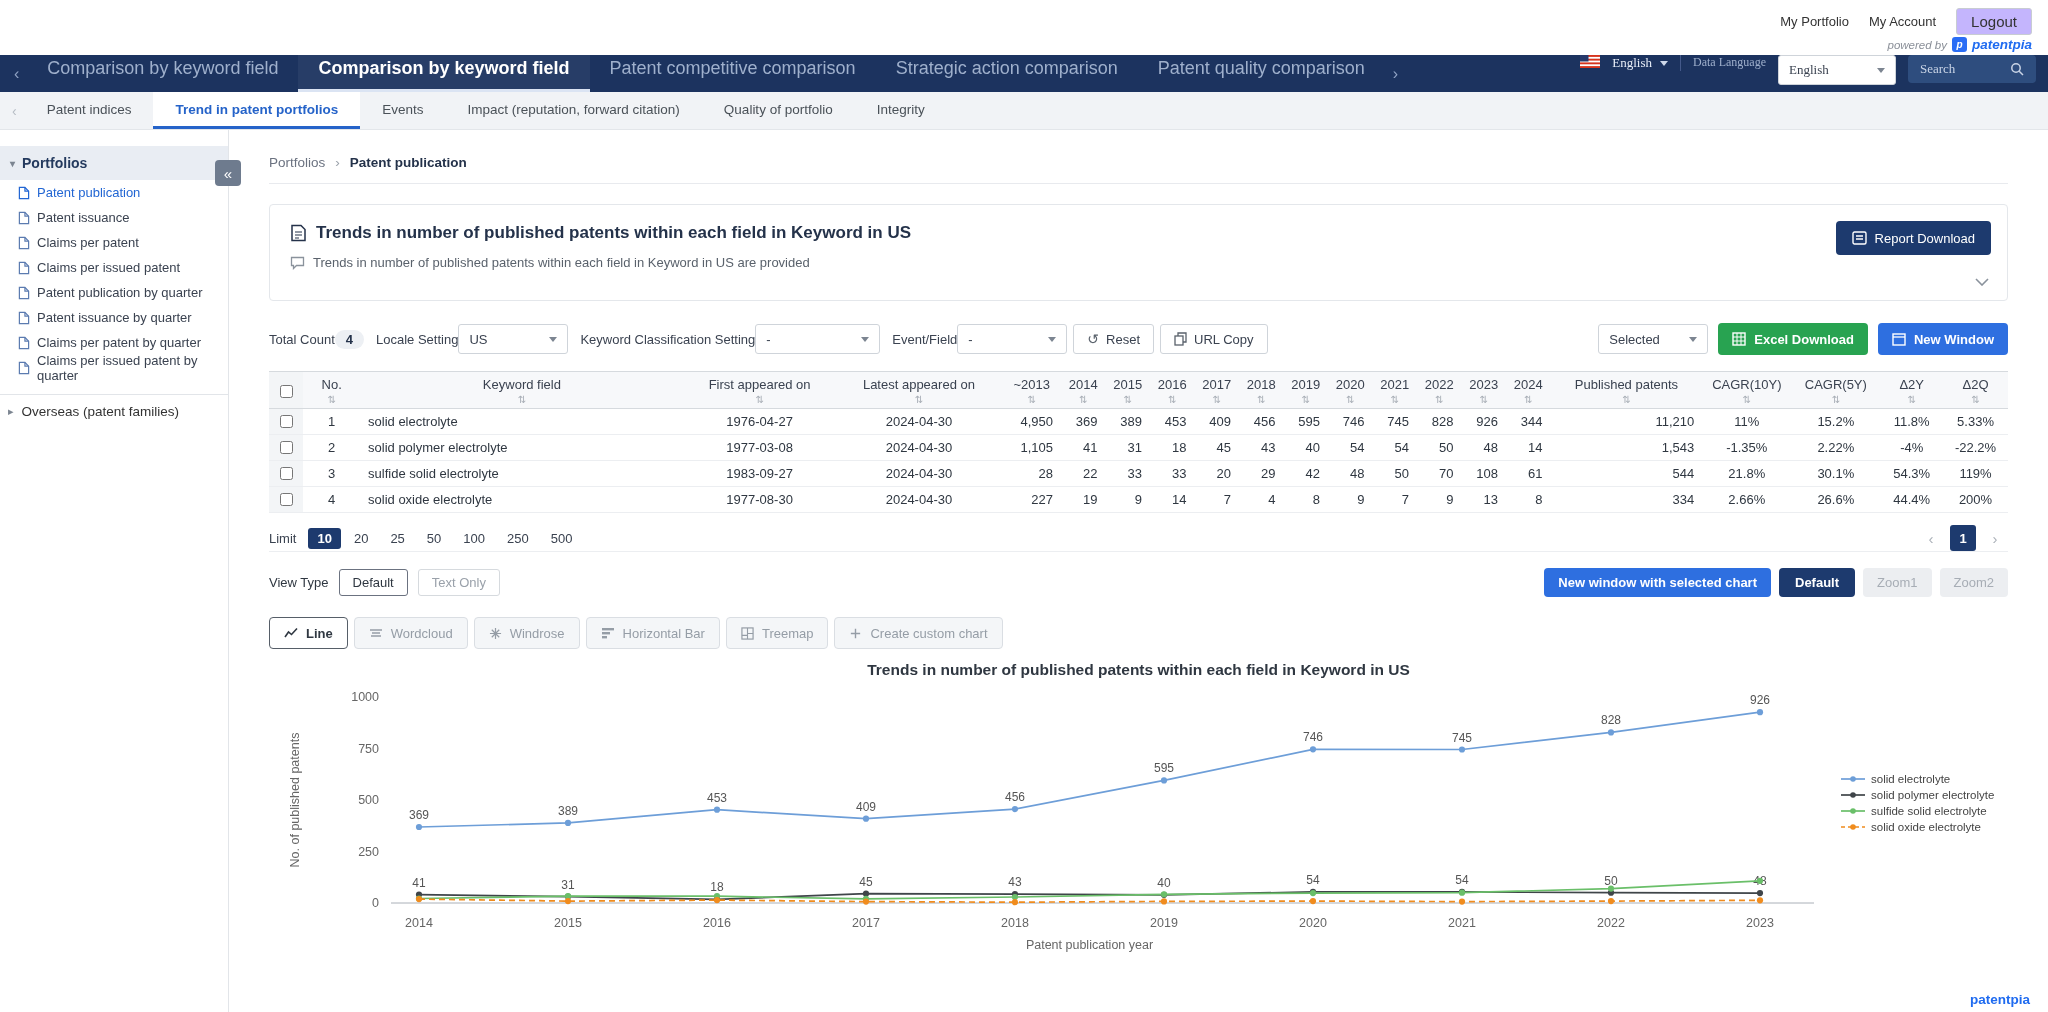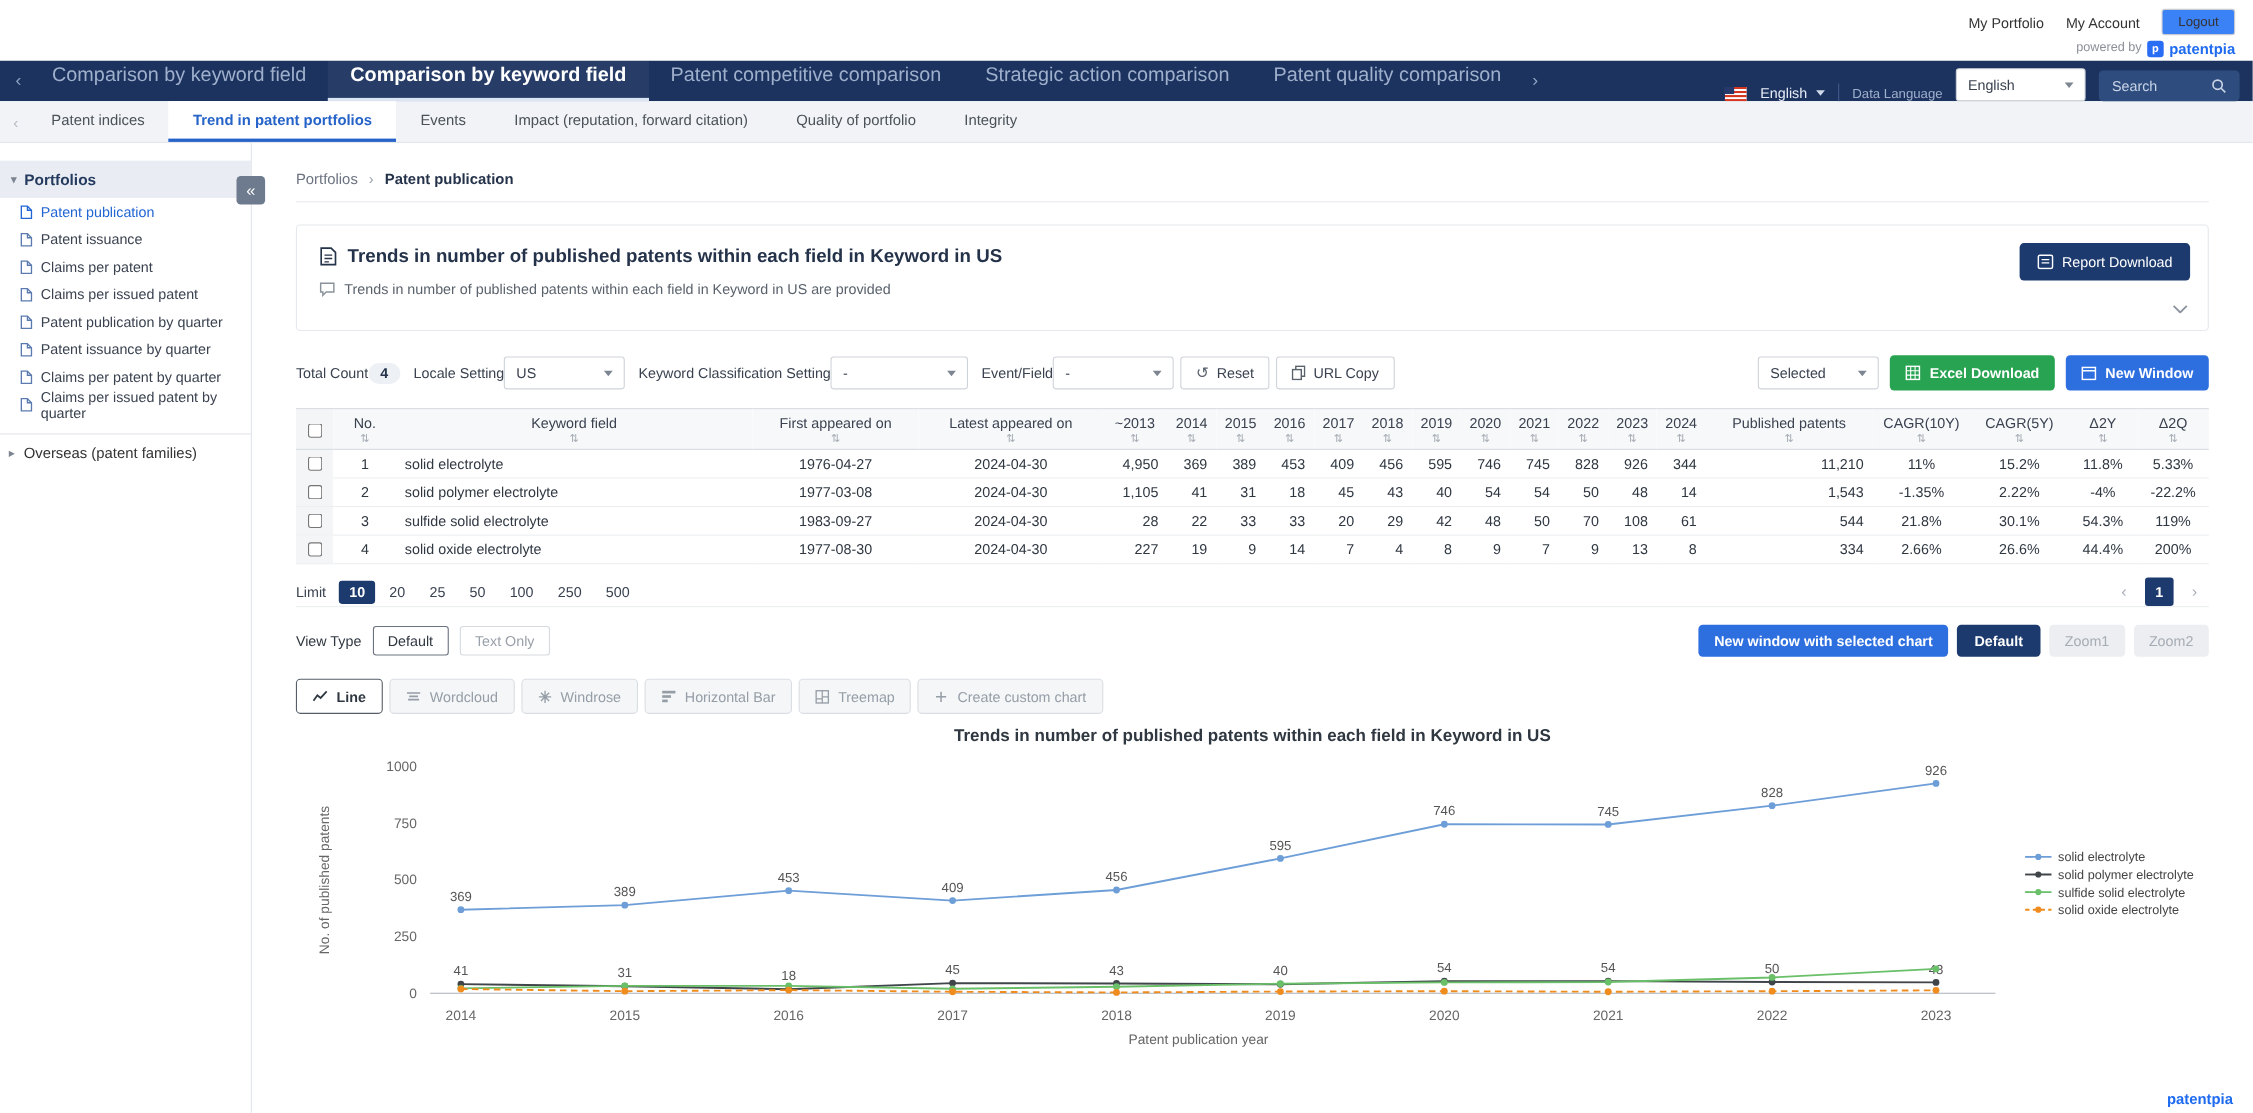--- a/index.html
+++ b/index.html
@@ -7,31 +7,31 @@
   body {
     width:2048px; height:1012px; overflow:hidden; background:#fff;
     font-family:"Liberation Sans", sans-serif; color:#2f3741;
   }
   button { font-family:inherit; cursor:pointer; }
 
   
   .topbar { height:55px; position:relative; background:#fff; }
   .topbar-links { position:absolute; top:8px; right:16px; display:flex; gap:20px; align-items:center; font-size:13px; color:#333; }
   .topbar-links span { cursor:pointer; }
-  .logout-btn { border:1px solid #c8ccd2; background:#3b82f6; border-radius:3px; padding:4px 14px; font-size:12px; color:#333; }
-  .powered-by { position:absolute; bottom:3px; right:16px; display:flex; gap:5px; align-items:flex-start; font-size:11.5px; color:#8a8f98; }
+  .logout-btn { border:1px solid #c8ccd2; background:#c4b5fd; border-radius:3px; padding:4px 14px; font-size:15px; color:#333; }
+  .powered-by { position:absolute; bottom:3px; right:16px; display:flex; gap:5px; align-items:center; font-size:11.5px; color:#8a8f98;font-style:italic; }
   .brand-badge { width:15px; height:15px; background:#2a6df5; color:#fff; border-radius:3px; font-size:10px; display:flex; align-items:center; justify-content:center; font-weight:bold; }
   .brand-text { color:#1f6bf0; font-weight:bold; font-size:13.5px; }
 
   
   .navbar { height:37px; background:#1c335f; display:flex; align-items:stretch; padding:0 6px; }
   .nav-arrow { color:#8fa2c4; font-size:16px; display:flex; align-items:center; padding:0 8px; cursor:pointer; }
   .nav-tab { display:flex; align-items:flex-start; padding:0 20px; font-size:18px; color:#9fb0cc; cursor:pointer; border-bottom:3px solid transparent; border-top:3px solid transparent; white-space:nowrap; }
   .nav-tab.active { color:#fff; font-weight:bold; border-bottom-color:#dbe4f3; background:rgba(255,255,255,0.05); }
-  .nav-right { margin-left:auto; display:flex; align-items:flex-end; gap:12px; color:#cfd9ea; font-size:13px; padding-right:6px; }
+  .nav-right { margin-left:auto; display:flex; align-items:flex-start; gap:12px; color:#cfd9ea; font-size:13px; padding-right:6px;font-family:Liberation Serif, serif; }
   .nav-lang { display:flex; align-items:center; cursor:pointer; color:#e7edf7; }
   .nav-divider { width:1px; height:16px; background:#44598a; }
   .dl-label { color:#9fb0cc; font-size:12px; }
   .nav-select { min-width:118px; height:26px; }
   .search-box { background:#2e4d7e; border-radius:4px; height:28px; display:flex; align-items:center; justify-content:space-between; gap:10px; padding:0 12px; color:#c9d4e6; font-size:13px; min-width:128px; cursor:pointer; }
 
   .caret { width:0; height:0; border-left:4px solid transparent; border-right:4px solid transparent; border-top:5px solid #7c8591; margin-left:8px; }
   .caret.light { border-top-color:#cfd9ea; }
 
   

